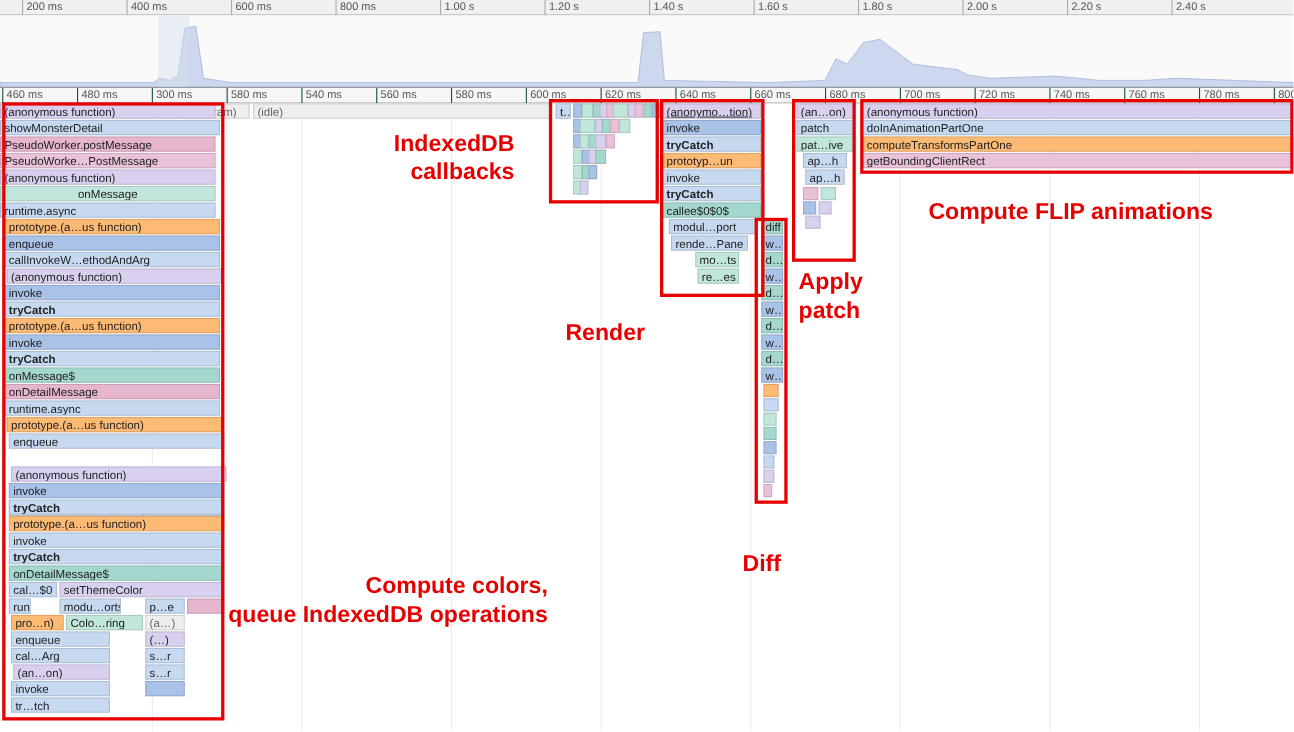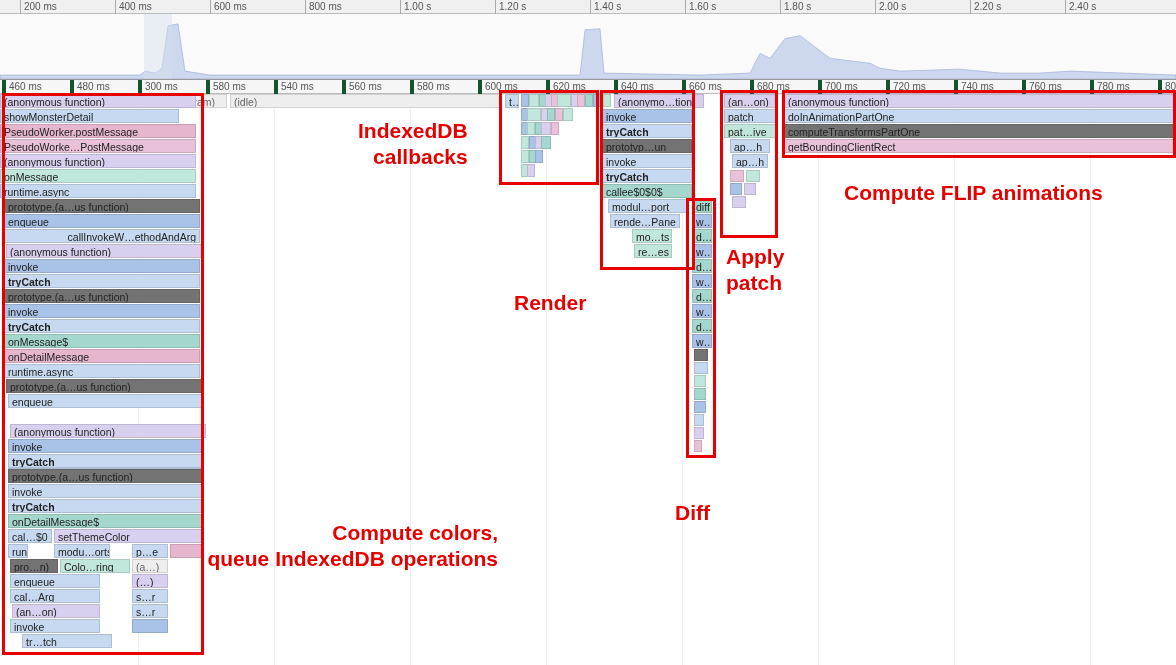--- a/index.html
+++ b/index.html
@@ -32,21 +32,21 @@
     line-height: 14px;
   }
   .overview {
     position: absolute;
     top: 14px; left: 0; width: 1176px; height: 66px;
     background: #fafafa;
     border-bottom: 1px solid #999;
   }
   .overview svg { width: 100%; height: 100%; }
   .ruler-mid { top: 80px; background: #f6f6f6; }
-  .ruler-mid .tick { border-left: 4px solid #14532d; }
+  .ruler-mid .tick { border-left: 1px solid #14532d; }
   .gridline {
     position: absolute;
     top: 94px;
     bottom: 0;
     border-left: 1px solid #eee;
     z-index: 0;
   }
   .flame {
     position: absolute;
     top: 94px;
@@ -66,21 +66,21 @@
     overflow: hidden;
     white-space: nowrap;
     border: 0.5px solid rgba(0,0,0,0.12);
     color: #222;
   }
   .c-lblue { background: #c6d9f0; }
   .c-blue  { background: #a9c2e8; }
   .c-mint  { background: #c1e6db; }
   .c-teal  { background: #a4d7ce; }
   .c-lav   { background: #d9d0ef; }
-  .c-pur   { background: #737373; }
+  .c-pur   { background: #fdba74; }
   .c-pink  { background: #e9c1d9; }
   .c-rose  { background: #e6b6cf; }
   .c-gray  { background: #eee; color: #666; }
   .b { font-weight: bold; }
   .anno {
     position: absolute;
     font-family: Arial, sans-serif;
     font-weight: 900;
     font-size: 21px;
     color: #e60000;
@@ -150,29 +150,29 @@
 <div class="gridline" style="left:954px"></div>
 <div class="gridline" style="left:1090px"></div>
 
 <div class="flame">
 
   <div class="cell c-gray" style="left:165px;top:0;width:62px">(program)</div>
   <div class="cell c-gray" style="left:230px;top:0;width:270px">(idle)</div>
 
   <div id="col-main" class="col" style="left:0; width:206px">
       <div class="cell c-lav" style="left: 0px; top: 0px; width: 196px;">(anonymous function)</div>
-      <div class="cell c-lblue" style="left: 0px; top: 15px; width: 179px;">showMonsterDetail</div>
+      <div class="cell c-lblue" style="left: 0px; top: 15px; width: 200px;">showMonsterDetail</div>
       <div class="cell c-rose" style="left: 0px; top: 30px; width: 196px;">PseudoWorker.postMessage</div>
       <div class="cell c-pink" style="left: 0px; top: 45px; width: 196px;">PseudoWorke…PostMessage</div>
       <div class="cell c-lav" style="left: 0px; top: 60px; width: 196px;">(anonymous function)</div>
-      <div class="cell c-mint" style="left: 0px; top: 75px; width: 196px;">onMessage</div>
+      <div class="cell c-mint" style="left: 0px; top: 75px; width: 196px; text-align: center;">onMessage</div>
       <div class="cell c-lblue" style="left: 0px; top: 90px; width: 196px;">runtime.async</div>
       <div class="cell c-pur" style="left: 4px; top: 105px; width: 196px;">prototype.(a…us function)</div>
       <div class="cell c-blue" style="left: 4px; top: 120px; width: 196px;">enqueue</div>
-      <div class="cell c-lblue" style="left: 4px; top: 135px; width: 196px; text-align: right;">callInvokeW…ethodAndArg</div>
+      <div class="cell c-lblue" style="left: 4px; top: 135px; width: 196px;">callInvokeW…ethodAndArg</div>
       <div class="cell c-lav" style="left: 6px; top: 150px; width: 196px;">(anonymous function)</div>
       <div class="cell c-blue" style="left: 4px; top: 165px; width: 196px;">invoke</div>
       <div class="cell c-lblue b" style="left: 4px; top: 180px; width: 196px;">tryCatch</div>
       <div class="cell c-pur" style="left: 4px; top: 195px; width: 196px;">prototype.(a…us function)</div>
       <div class="cell c-blue" style="left: 4px; top: 210px; width: 196px;">invoke</div>
       <div class="cell c-lblue b" style="left: 4px; top: 225px; width: 196px;">tryCatch</div>
       <div class="cell c-teal" style="left: 4px; top: 240px; width: 196px;">onMessage$</div>
       <div class="cell c-rose" style="left: 4px; top: 255px; width: 196px;">onDetailMessage</div>
       <div class="cell c-lblue" style="left: 4px; top: 270px; width: 196px;">runtime.async</div>
       <div class="cell c-pur" style="left: 6px; top: 285px; width: 196px;">prototype.(a…us function)</div>
@@ -195,21 +195,21 @@
       <div class="cell c-mint" style="left: 60px; top: 465px; width: 70px;">Colo…ring</div>
       <div class="cell c-gray" style="left: 132px; top: 465px; width: 36px;">(a…)</div>
       <div class="cell c-lblue" style="left: 10px; top: 480px; width: 90px;">enqueue</div>
       <div class="cell c-lav" style="left: 132px; top: 480px; width: 36px;">(…)</div>
       <div class="cell c-lblue" style="left: 10px; top: 495px; width: 90px;">cal…Arg</div>
       <div class="cell c-lblue" style="left: 132px; top: 495px; width: 36px;">s…r</div>
       <div class="cell c-lav" style="left: 12px; top: 510px; width: 88px;">(an…on)</div>
       <div class="cell c-lblue" style="left: 132px; top: 510px; width: 36px;">s…r</div>
       <div class="cell c-lblue" style="left: 10px; top: 525px; width: 90px;">invoke</div>
       <div class="cell c-blue" style="left: 132px; top: 525px; width: 36px;"></div>
-      <div class="cell c-lblue" style="left: 22px; top: 540px; width: 90px;">tr…tch</div>
+      <div class="cell c-lblue" style="left: 10px; top: 540px; width: 90px;">tr…tch</div>
     </div>
 
   <div id="col-idb" style="position:absolute;left:505px;top:0">
     <div class="cell c-lblue" style="left:0;top:0;width:14px;height:14px">t…</div>
   <div class="cell c-blue" style="left: 16px; top: 0px; width: 8px; height: 13px;"></div>
       <div class="cell c-mint" style="left: 24px; top: 0px; width: 10px; height: 13px;"></div>
       <div class="cell c-teal" style="left: 34px; top: 0px; width: 6px; height: 13px;"></div>
       <div class="cell c-lav" style="left: 40px; top: 0px; width: 6px; height: 13px;"></div>
       <div class="cell c-pink" style="left: 46px; top: 0px; width: 6px; height: 13px;"></div>
       <div class="cell c-mint" style="left: 52px; top: 0px; width: 14px; height: 13px;"></div>
@@ -234,21 +234,21 @@
       <div class="cell c-lav" style="left: 30px; top: 42px; width: 6px; height: 13px;"></div>
       <div class="cell c-teal" style="left: 36px; top: 42px; width: 10px; height: 13px;"></div>
       <div class="cell c-mint" style="left: 16px; top: 56px; width: 8px; height: 13px;"></div>
       <div class="cell c-teal" style="left: 24px; top: 56px; width: 6px; height: 13px;"></div>
       <div class="cell c-blue" style="left: 30px; top: 56px; width: 8px; height: 13px;"></div>
       <div class="cell c-mint" style="left: 16px; top: 70px; width: 6px; height: 13px;"></div>
       <div class="cell c-lav" style="left: 22px; top: 70px; width: 6px; height: 13px;"></div>
     </div>
 
   <div id="col-render" class="col" style="left:602px; width:90px">
-      <div class="cell c-lav" style="left: 12px; top: 0px; width: 90px; text-decoration: underline;">(anonymo…tion)</div>
+      <div class="cell c-lav" style="left: 0px; top: 0px; width: 90px; text-decoration: underline;">(anonymo…tion)</div>
       <div class="cell c-blue" style="left: 0px; top: 15px; width: 90px;">invoke</div>
       <div class="cell c-lblue b" style="left: 0px; top: 30px; width: 90px;">tryCatch</div>
       <div class="cell c-pur" style="left: 0px; top: 45px; width: 90px;">prototyp…un</div>
       <div class="cell c-lblue" style="left: 0px; top: 60px; width: 90px;">invoke</div>
       <div class="cell c-lblue b" style="left: 0px; top: 75px; width: 90px;">tryCatch</div>
       <div class="cell c-teal" style="left: 0px; top: 90px; width: 90px;">callee$0$0$</div>
       <div class="cell c-lblue" style="left: 6px; top: 105px; width: 80px;">modul…port</div>
       <div class="cell c-lblue" style="left: 8px; top: 120px; width: 70px;">rende…Pane</div>
       <div class="cell c-mint" style="left: 30px; top: 135px; width: 40px;">mo…ts</div>
       <div class="cell c-mint" style="left: 32px; top: 150px; width: 38px;">re…es</div>

